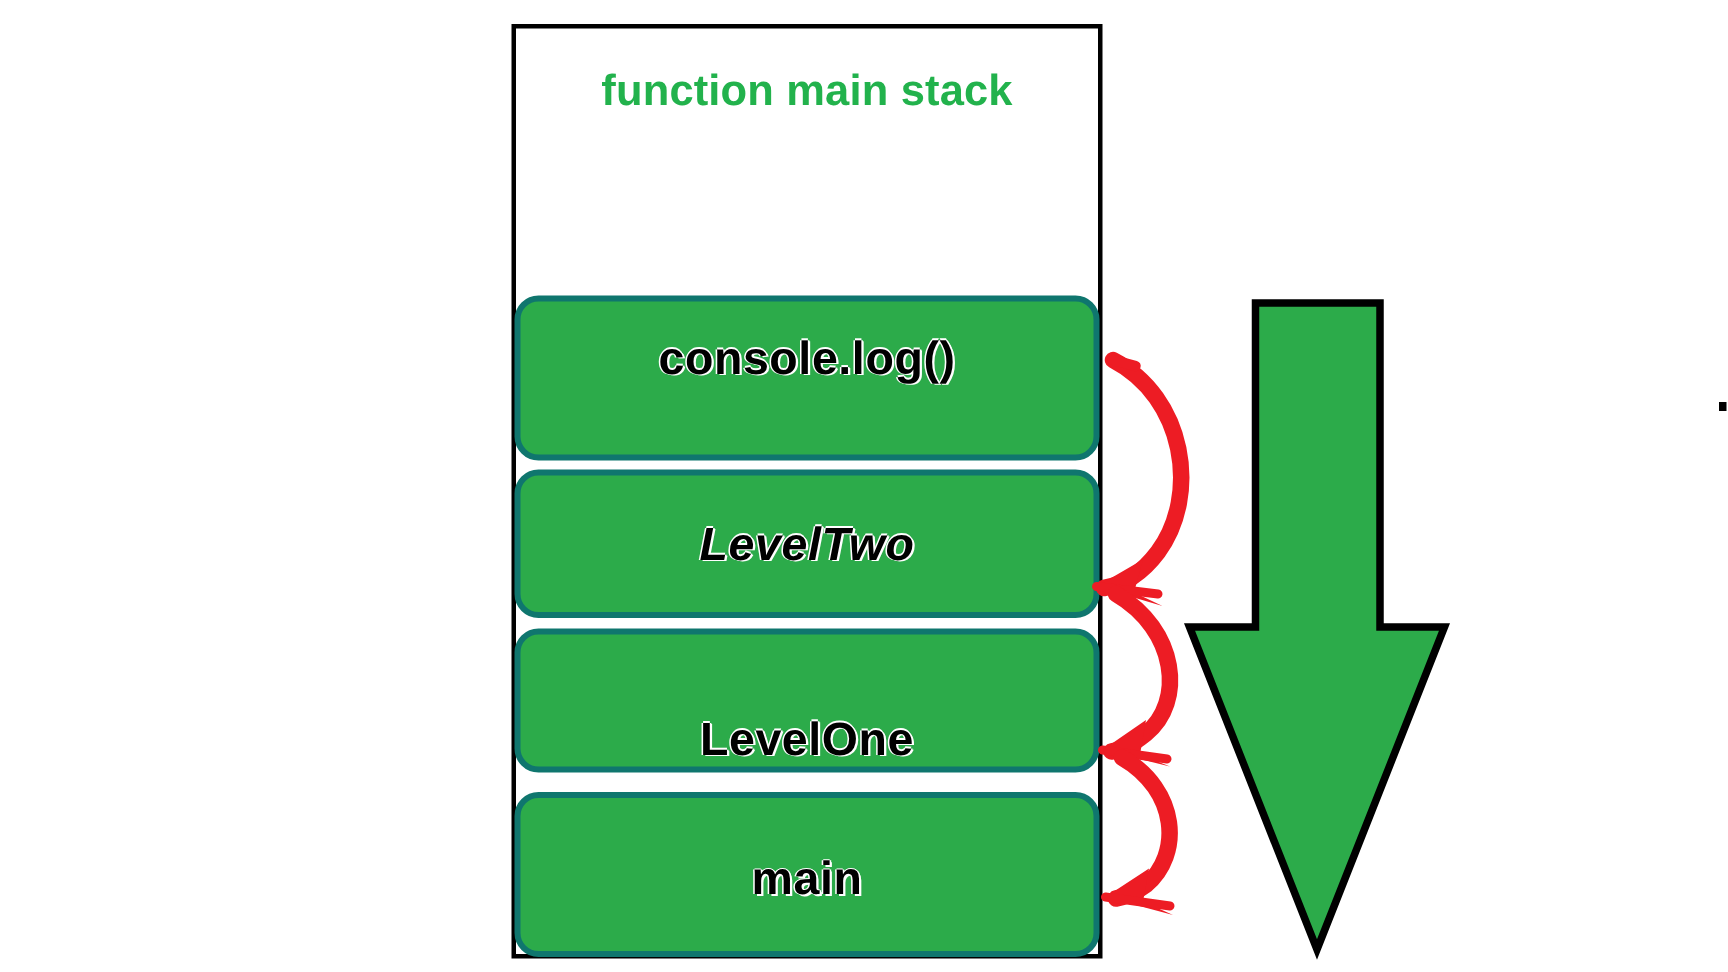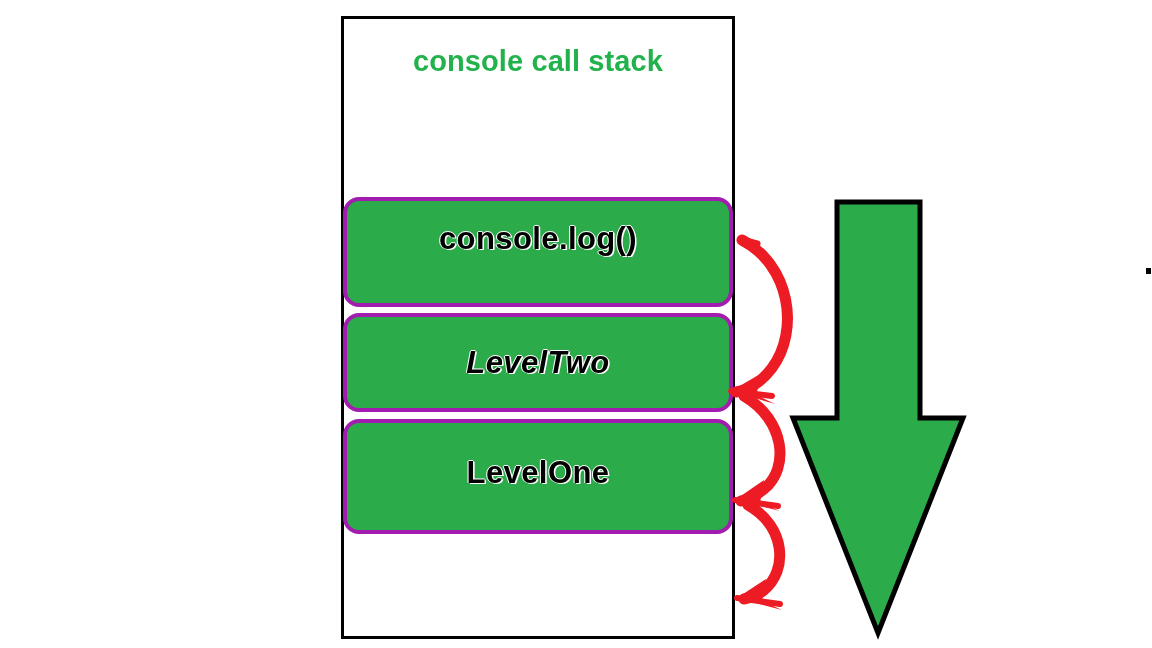--- a/index.html
+++ b/index.html
@@ -44,21 +44,21 @@
     font-weight: 600;
     color: #22b24c;
     letter-spacing: 0.1px;
     white-space: nowrap;
   }
 
   
   .frame {
     position: absolute;
     background: #2cab4a;
-    border: 4px solid #a21caf;
+    border: 4px solid #0f766e;
     border-radius: 16px;
     box-sizing: border-box;
     display: flex;
     justify-content: center;
   }
   .frame-label {
     font-size: 31px;
     font-weight: bold;
     color: #000000;
     white-space: nowrap;
@@ -69,21 +69,21 @@
        0px -1px 0px #ffffff;
     letter-spacing: 0.4px;
   }
 
   #frame-0 { left: 343px; top: 197px; width: 390px; height: 110px; }
   #frame-0 .frame-label { margin-top: 20px; }
 
   #frame-1 { left: 343px; top: 313px; width: 390px; height: 99px; font-style: italic; }
   #frame-1 .frame-label { margin-top: 28px; }
 
-  #frame-2 { left: 343px; top: 419px; width: 390px; height: 115px; }
+  #frame-2 { left: 343px; top: 419px; width: 390px; height: 96px; align-items: flex-end; }
   #frame-2 .frame-label { margin-top: 32px; }
 
   #frame-3 { left: 343px; top: 528px; width: 390px; height: 110px; }
   #frame-3 .frame-label { margin-top: 36px; }
 
   
   #overlay {
     position: absolute;
     left: 0; top: 0;
     width: 1152px;
@@ -100,34 +100,37 @@
     background: #000000;
   }
 </style>
 </head>
 <body>
 
 <div id="canvas">
 
   <div id="stack-container"></div>
 
-  <div id="stack-title">console call stack</div>
+  <div id="stack-title">function main stack</div>
 
   <div class="frame" id="frame-0">
     <span class="frame-label">console.log()</span>
   </div>
 
   <div class="frame" id="frame-1">
     <span class="frame-label">LevelTwo</span>
   </div>
 
   <div class="frame" id="frame-2">
     <span class="frame-label">LevelOne</span>
   </div>
 
+  <div class="frame" id="frame-3">
+    <span class="frame-label">main</span>
+  </div>
 
   <svg id="overlay" viewBox="0 0 1152 648">
 
     <g>
       <path d="M 742,240 C 790,265 800,330 772,368 C 760,384 748,390 736,392" fill="none" stroke="#ed1c24" stroke-width="11" stroke-linecap="round"></path>
       <path d="M 731,391 L 762,373 L 756,395 L 775,404 Z" fill="#ed1c24"></path>
       <path d="M 731,391 L 772,396" stroke="#ed1c24" stroke-width="6" stroke-linecap="round" fill="none"></path>
       <path d="M 742,240 L 757,244" stroke="#ed1c24" stroke-width="7" stroke-linecap="round" fill="none"></path>
     </g>
 

